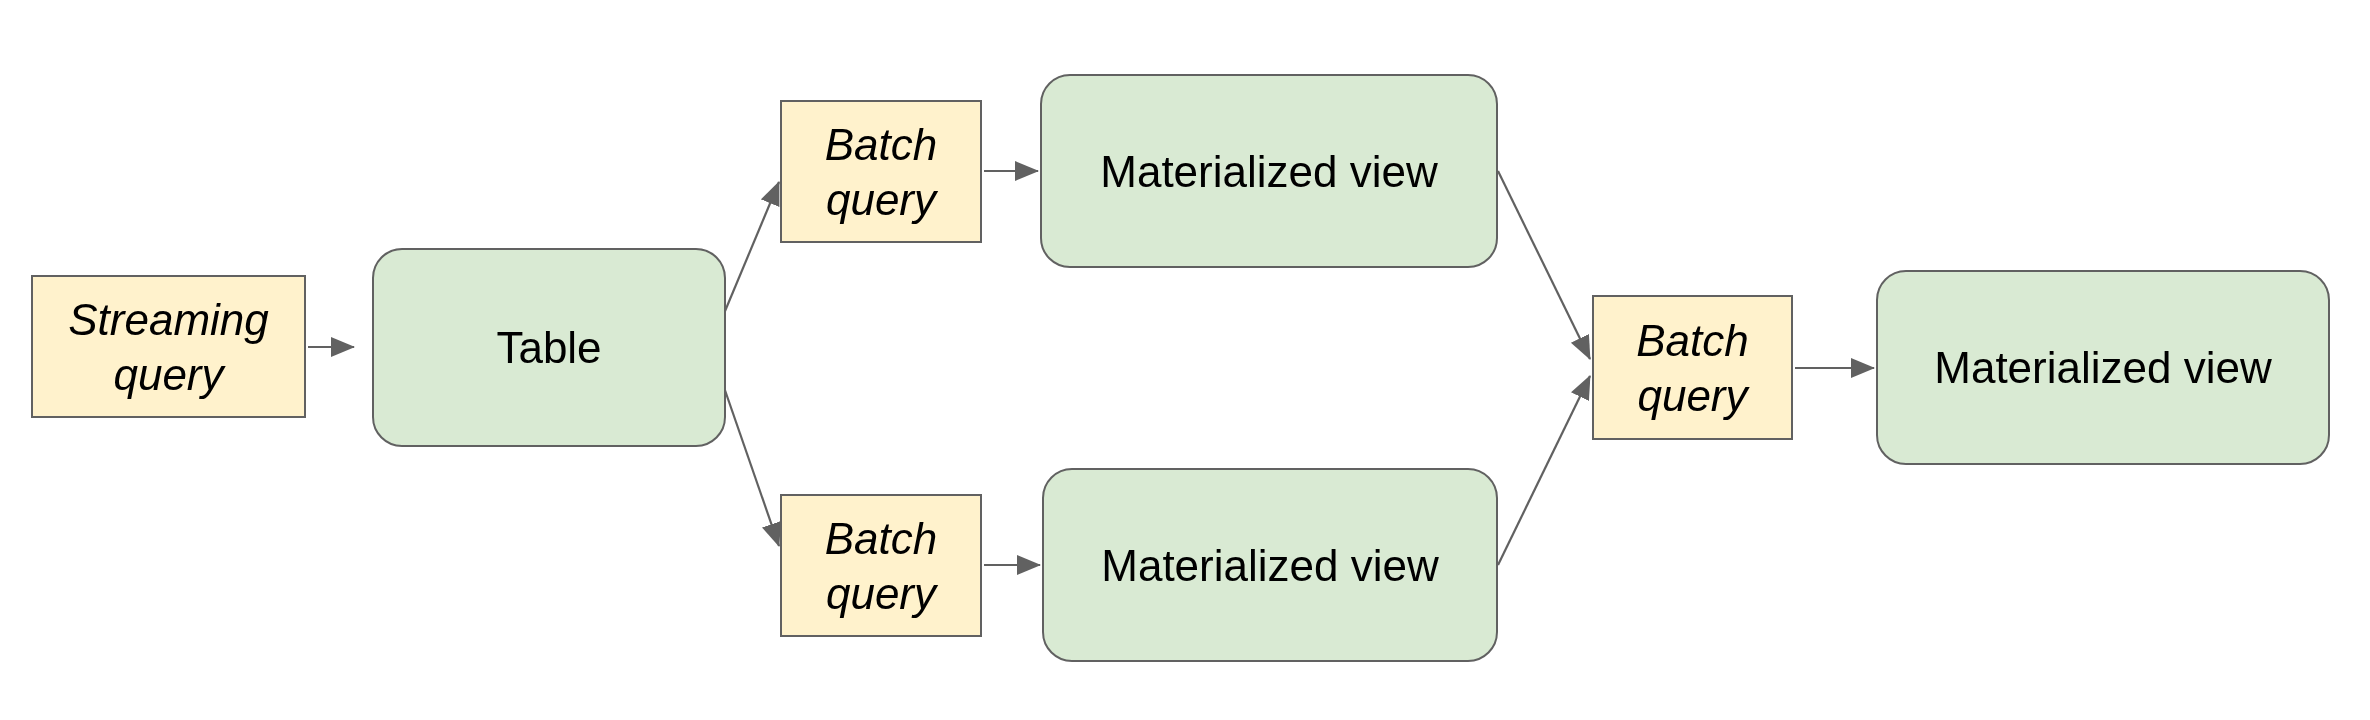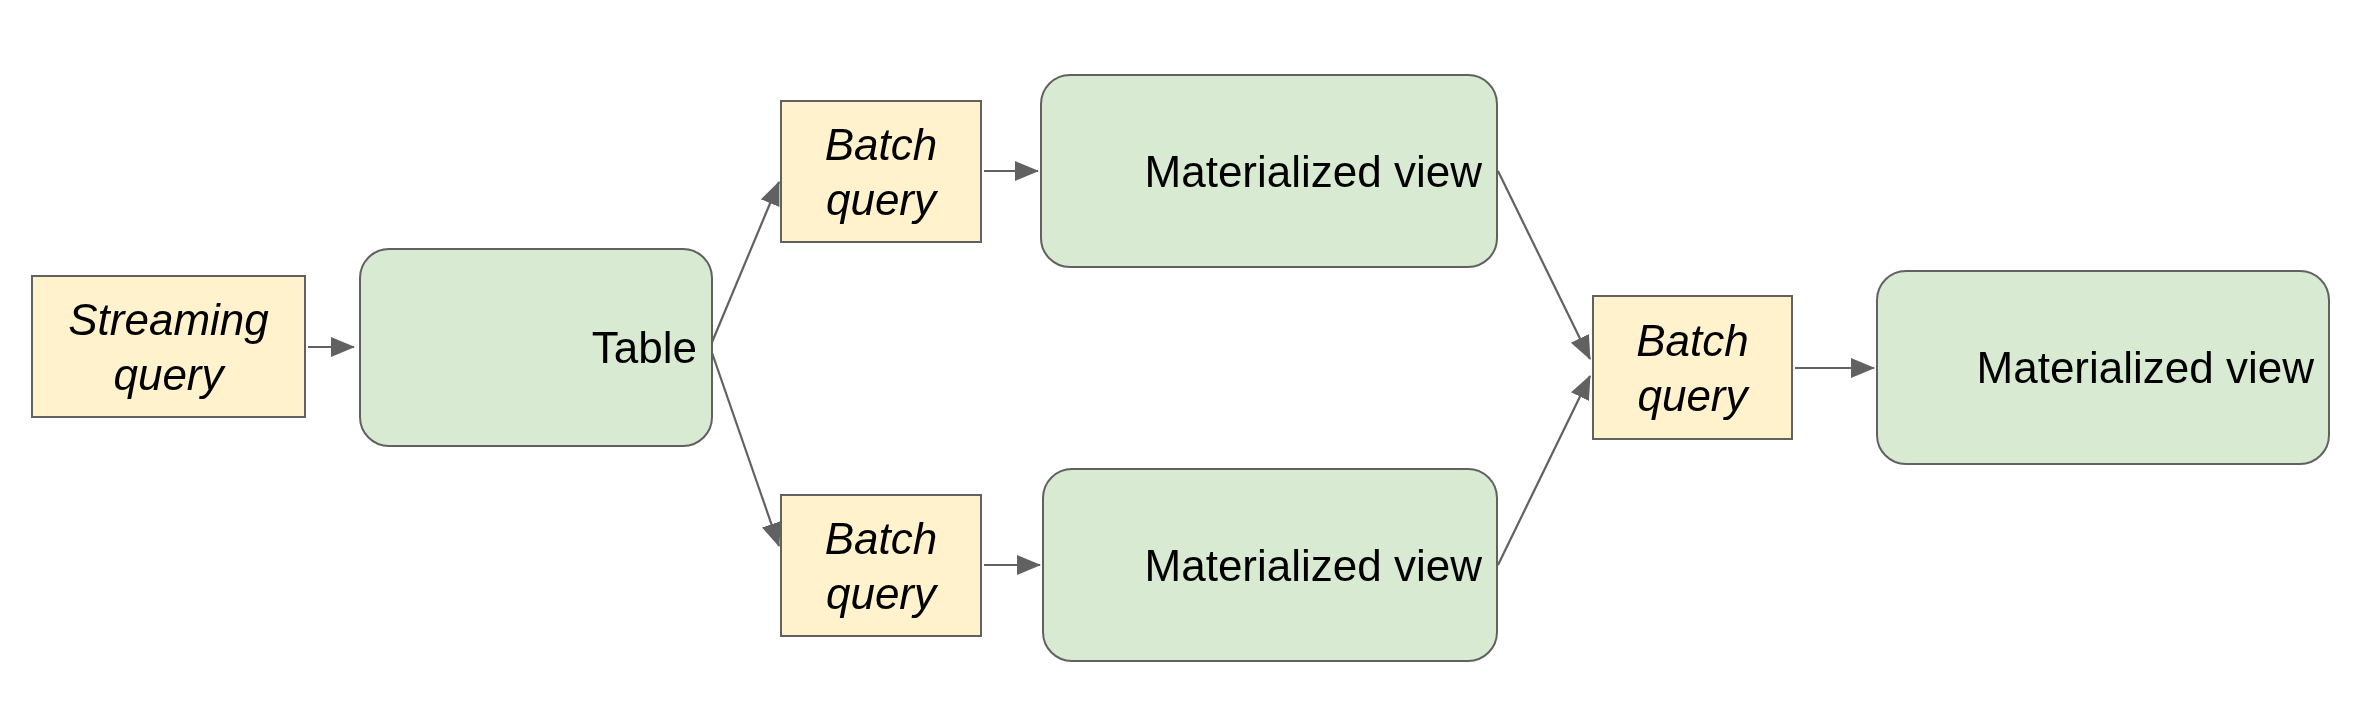--- a/index.html
+++ b/index.html
@@ -36,24 +36,24 @@
     align-items: center;
     justify-content: center;
     text-align: center;
     border: 2.2px solid var(--stroke);
     color: var(--text);
     font-size: 44px;
     line-height: 55px;
     padding: 0 14px;
   }
   .node.query { background: var(--query-fill); border-radius: 0; font-style: italic; }
-  .node.store { background: var(--store-fill); border-radius: 30px; justify-content: flex-end; }
+  .node.store { background: var(--store-fill); border-radius: 30px; }
 
   #node-streaming-query        { left: 31px;   top: 275px; width: 275px; height: 143px; }
-  #node-table                  { left: 359px;  top: 248px; width: 354px; height: 199px; }
+  #node-table                  { left: 372px;  top: 248px; width: 354px; height: 199px; }
   #node-batch-query-top        { left: 780px;  top: 100px; width: 202px; height: 143px; }
   #node-materialized-view-top  { left: 1040px; top: 74px;  width: 458px; height: 194px; }
   #node-batch-query-bottom     { left: 780px;  top: 494px; width: 202px; height: 143px; }
   #node-materialized-view-bottom{ left: 1042px; top: 468px; width: 456px; height: 194px; }
   #node-batch-query-final      { left: 1592px; top: 295px; width: 201px; height: 145px; }
   #node-materialized-view-final{ left: 1876px; top: 270px; width: 454px; height: 195px; }
 </style>
 </head>
 <body>
 

